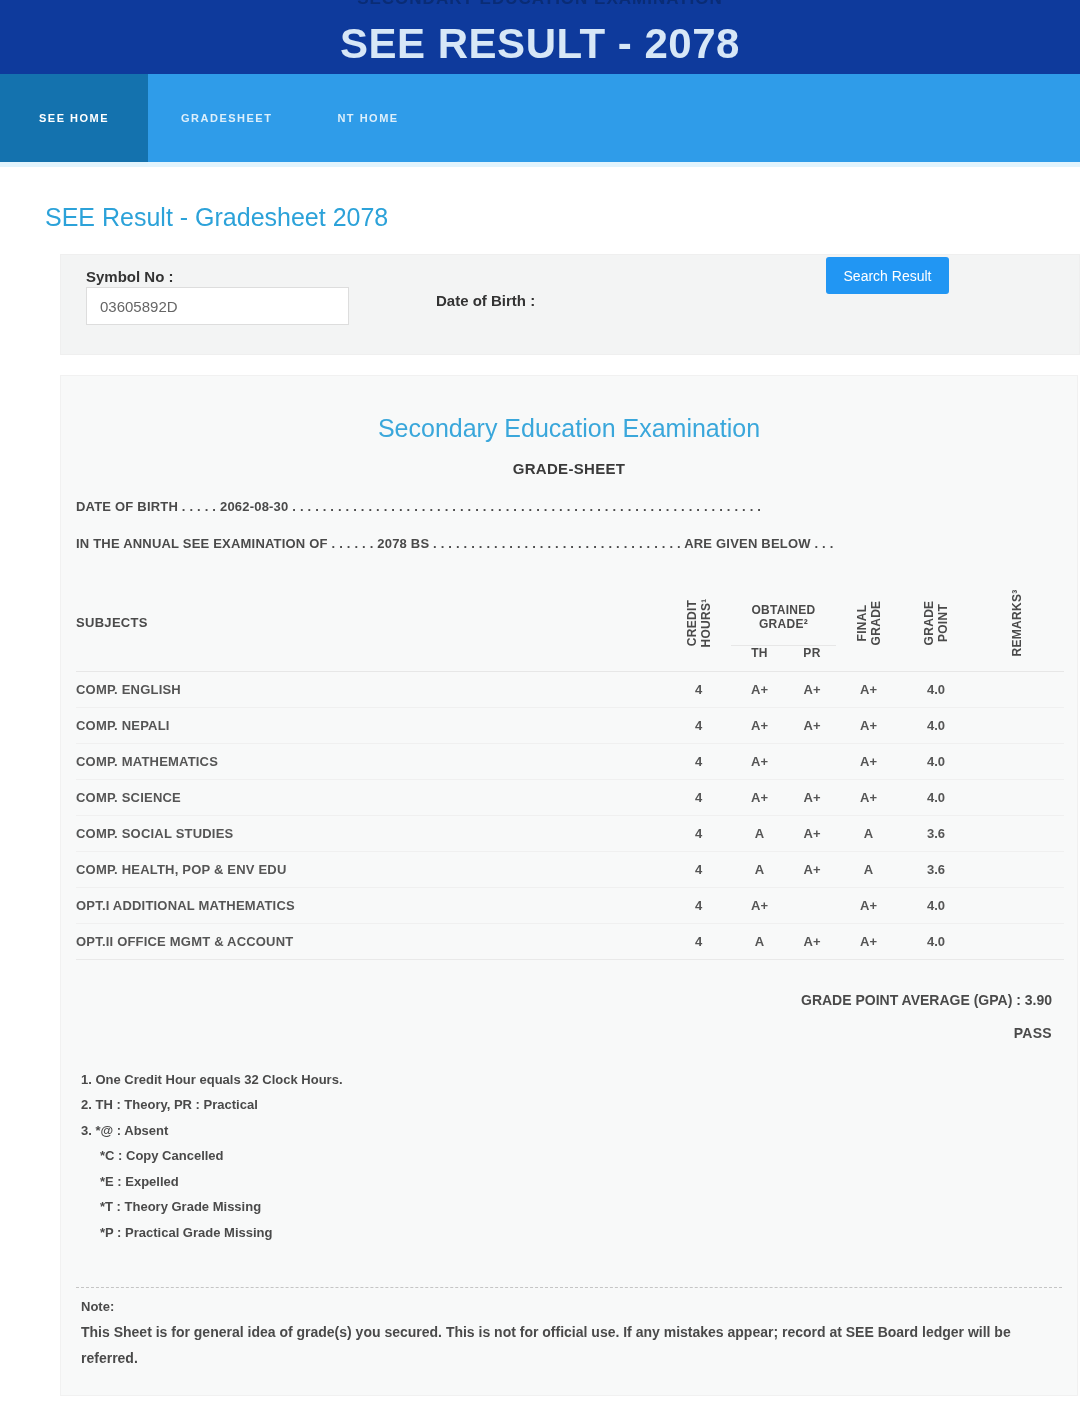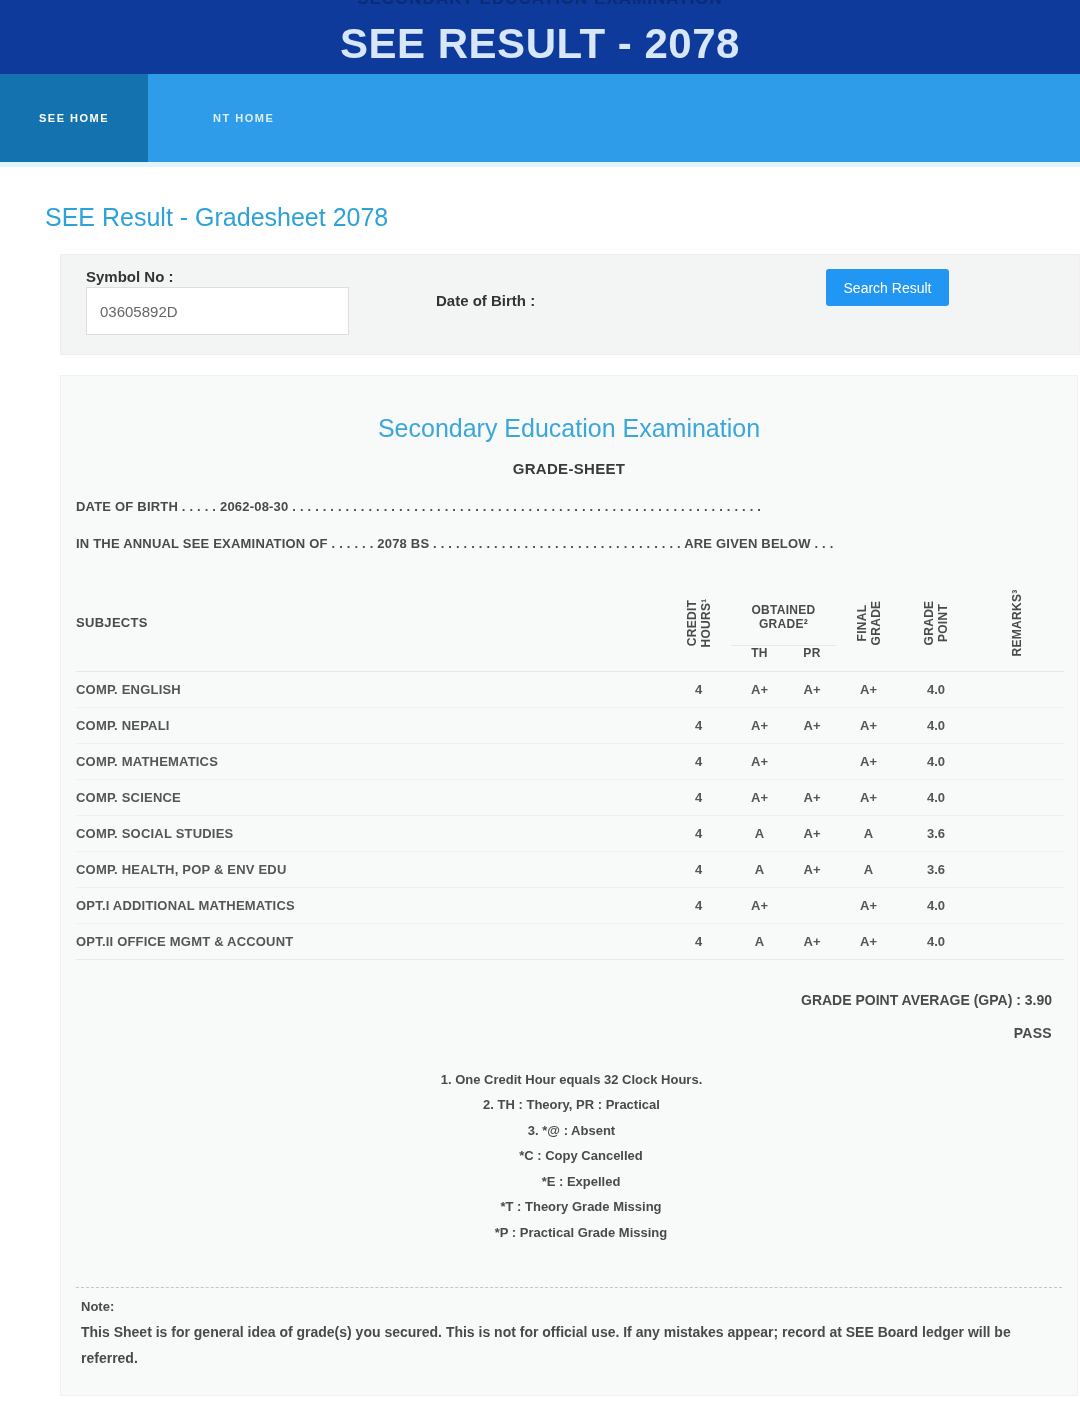--- a/index.html
+++ b/index.html
@@ -24,26 +24,26 @@
 
   
   .page-heading { margin:36px 0 0 45px; font-size:25px; font-weight:400; color:#2ca2d9; }
 
   
   .form-panel { position:relative; margin:22px 0 0 60px; width:1020px; height:101px;
     background:#f3f4f4; border:1px solid #efefef; }
   .form-label { position:absolute; font-size:15px; font-weight:bold; color:#333; }
   .lbl-symbol { left:25px; top:13px; }
   .lbl-dob { left:375px; top:13px;margin-top:24px; }
-  .form-input { position:absolute; top:32px; height:48px; background:#fff;
+  .form-input { position:absolute; top:32px; height:38px; background:#fff;
     border:1px solid #ddd; font-size:15px; color:#666; padding:0 13px;
     font-family:"Liberation Sans", sans-serif; }
   .inp-symbol { left:25px; width:263px; }
   .inp-dob { left:388px; width:277px; }
-  .search-btn { position:absolute; left:765px; top:14px; width:123px; height:37px;
+  .search-btn { position:absolute; left:765px; top:2px; width:123px; height:37px;
     background:#2196f3; color:#fff; border:none; border-radius:3px; font-size:14px;
     font-family:"Liberation Sans", sans-serif; cursor:pointer; }
 
   
   .card { margin:20px 0 0 60px; width:1018px; height:1021px; background:#f8f9f9;
     border:1px solid #f1f1f1; padding:38px 15px 0; overflow:hidden; }
   .sheet-title { text-align:center; font-size:25px; font-weight:400; color:#3aa7db; }
   .sheet-subtitle { text-align:center; font-size:15px; font-weight:bold; color:#3a3a3a;
     margin-top:17px; letter-spacing:0.3px; }
   .sheet-line { font-size:13px; font-weight:bold; color:#4a4a4a; letter-spacing:0.2px;
@@ -75,38 +75,39 @@
   tbody tr:last-child td { border-bottom:1px solid #e9e9e9; }
 
   .gpa-line { margin-top:32px; text-align:right; padding-right:10px; font-size:14px;
     font-weight:bold; color:#4a4a4a; }
   .pass-line { margin-top:17px; text-align:right; padding-right:10px; font-size:14px;
     font-weight:bold; color:#4a4a4a; letter-spacing:0.3px; }
 
   
   .notes { margin-top:26px; }
   .note-item { font-size:13px; font-weight:bold; color:#4a4a4a; margin-left:5px;
-    line-height:25.5px;text-align:center; }
+    line-height:25.5px; }
   .note-item.indent { margin-left:24px; }
   hr.dashed { border:none; border-top:1px dashed #c5c5c5; margin:42px 0 7px; }
   .note-label { font-size:13px; font-weight:bold; color:#4a4a4a; margin-left:5px;
     line-height:24px; }
   .note-text { font-size:14px; font-weight:bold; color:#4a4a4a; margin-left:5px;
     width:980px; line-height:26px; }
 </style>
 </head>
 <body>
 
 <div class="masthead">
   <div class="cut-text">SECONDARY EDUCATION EXAMINATION</div>
   <div class="masthead-title">SEE RESULT - 2078</div>
 </div>
 
 <div class="nav">
   <div class="nav-item active">SEE HOME</div>
+  <div class="nav-item m1">GRADESHEET</div>
   <div class="nav-item m2">NT HOME</div>
 </div>
 <div class="nav-strip"></div>
 
 <div class="page-heading">SEE Result - Gradesheet 2078</div>
 
 <div class="form-panel">
   <div class="form-label lbl-symbol">Symbol No :</div>
   <input class="form-input inp-symbol" type="text" value="03605892D" style="">
   <div class="form-label lbl-dob">Date of Birth :</div>

